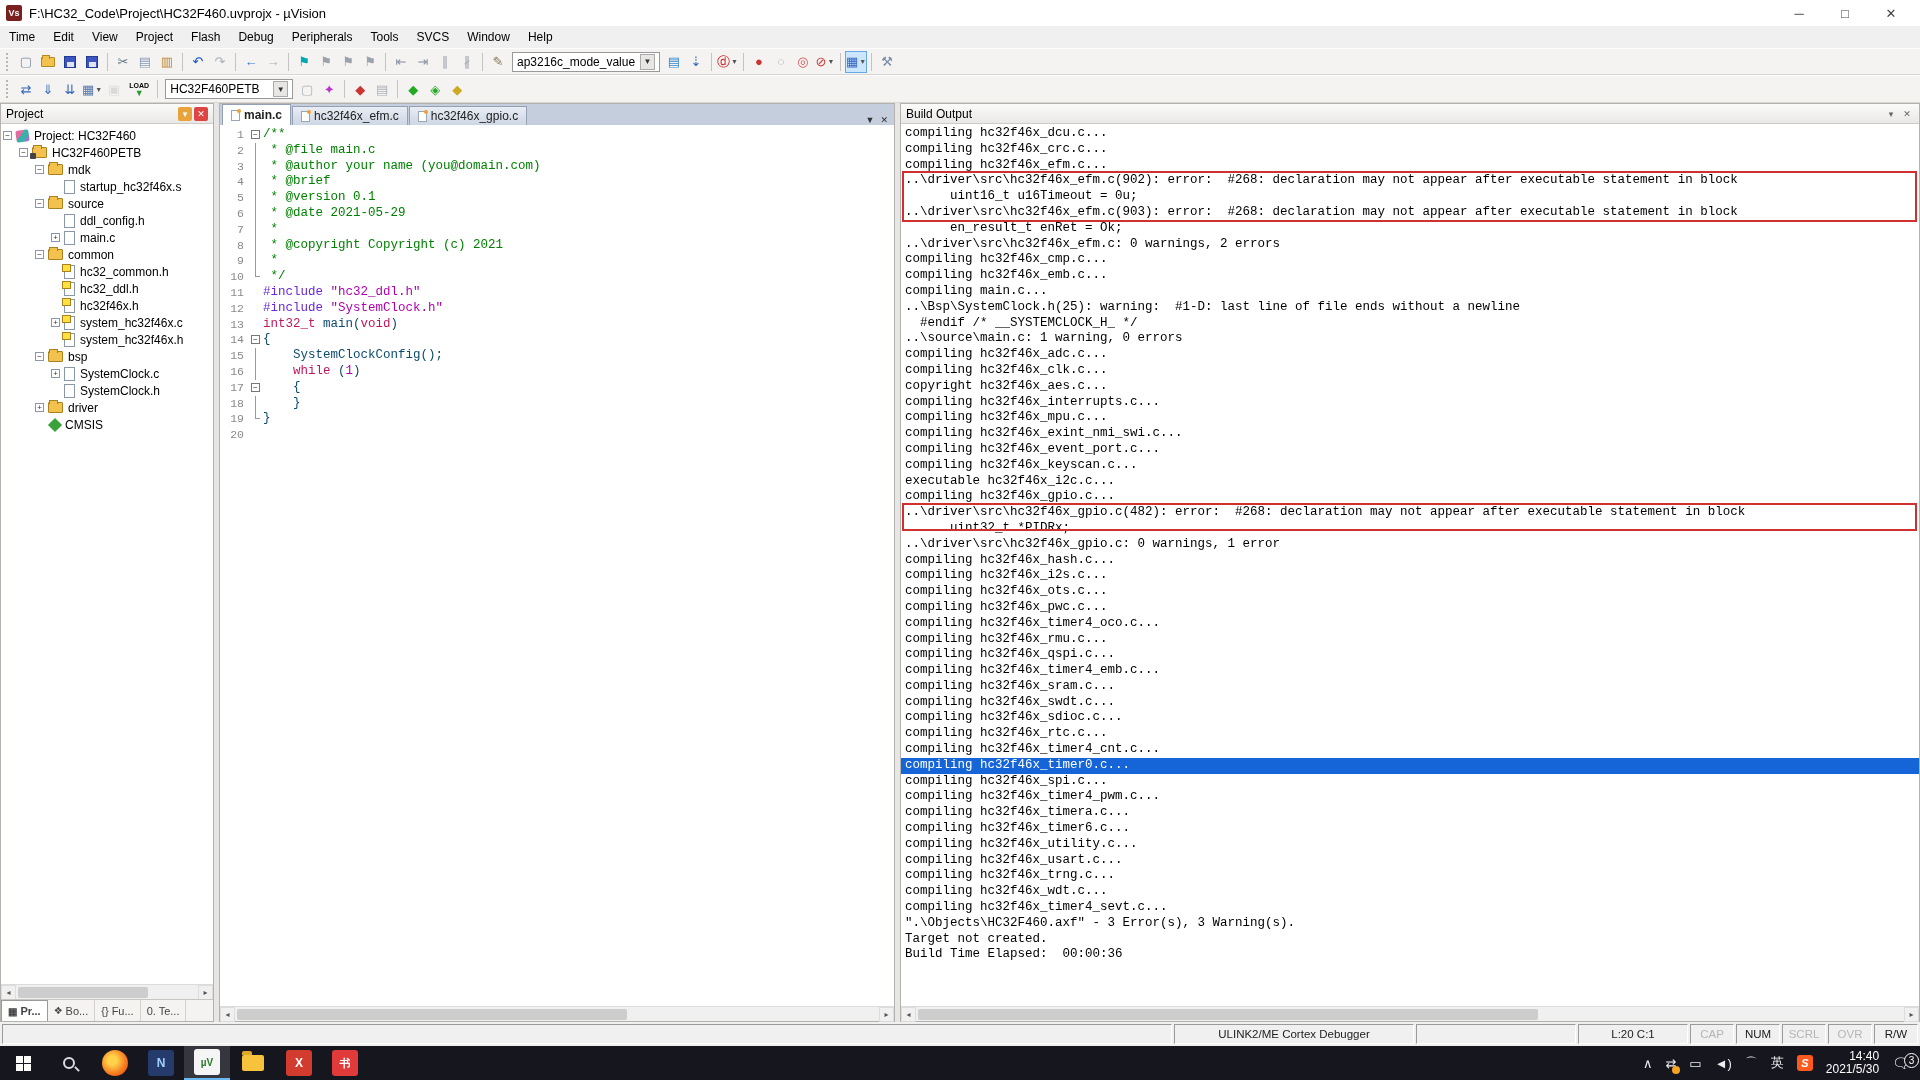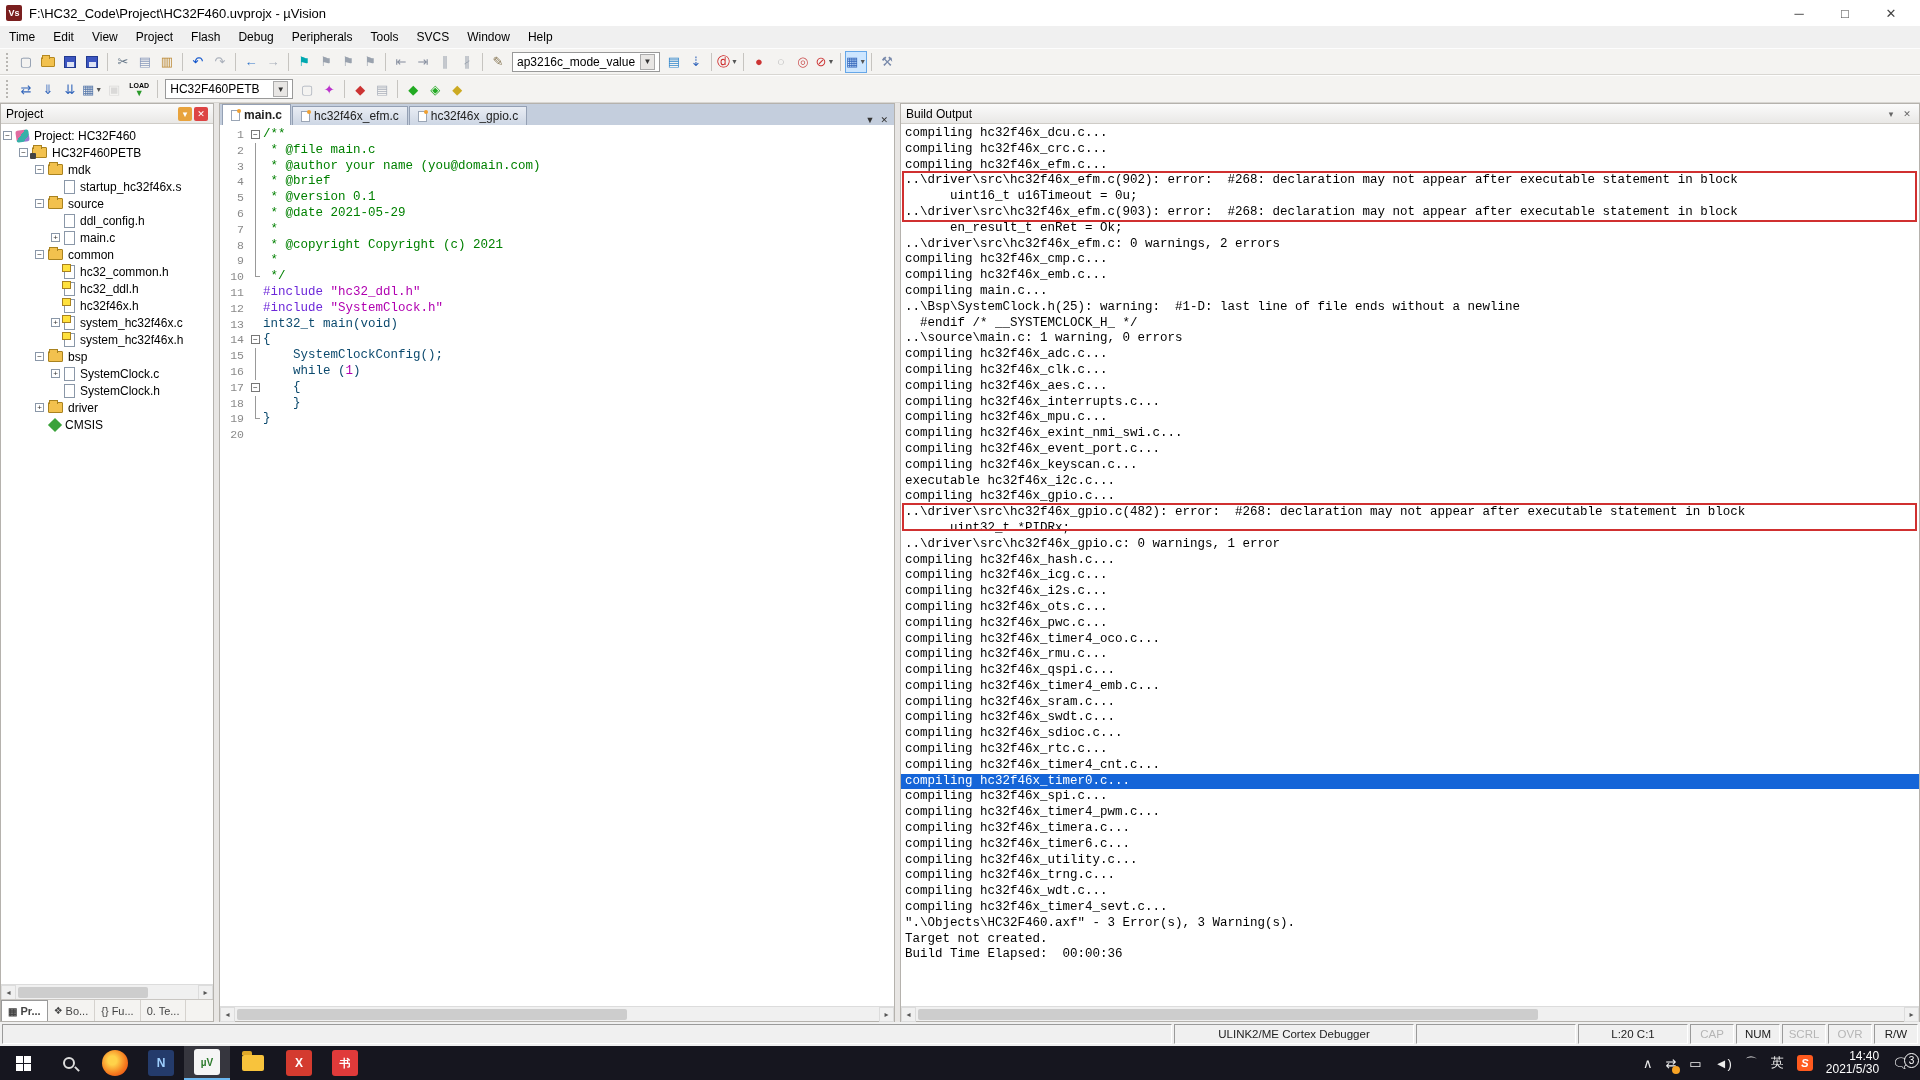--- a/index.html
+++ b/index.html
@@ -81,21 +81,21 @@
   .tabbar-btns{margin-left:auto;display:flex;align-items:center;gap:6px;padding:0 6px;font-size:9px;color:#333}
   .codewrap{flex:1;display:flex;min-height:0;font-family:"Liberation Mono","DejaVu Sans Mono",monospace;font-size:12.5px}
   .codeinner{flex:1;overflow:hidden;padding-top:2px}
   .eline{display:flex;height:15.8px;line-height:15.8px;white-space:pre}
   .lnum{width:30px;text-align:right;color:#8a8a8a;padding-right:6px;flex:0 0 auto;font-size:11.5px}
   .fold{width:13px;flex:0 0 auto;position:relative}
   .fold .fbox{position:absolute;left:1px;top:3px;width:9px;height:9px;border:1px solid #777;background:#fff;font-size:8px;line-height:7px;text-align:center;color:#333}
   .fold .fline{position:absolute;left:5px;top:0;bottom:0;width:1px;background:#999}
   .fold .fend{position:absolute;left:5px;top:0;height:8px;width:5px;border-left:1px solid #999;border-bottom:1px solid #999}
   .ctext{white-space:pre}
-  .tk-c{color:#008000}.tk-k{color:#0c4a6e}.tk-d{color:#6d28d9}.tk-s{color:#b000b0}.tk-n{color:#b000b0}.tk-p{color:#0c4a6e}
+  .tk-c{color:#008000}.tk-k{color:#be185d}.tk-d{color:#6d28d9}.tk-s{color:#b000b0}.tk-n{color:#b000b0}.tk-p{color:#0c4a6e}
   .escroll{height:15px;flex:0 0 auto;background:#f0f0f0;display:flex;align-items:center;border-top:1px solid #dcdcdc}
 
   
   .bpanel{flex:1;min-width:0}
   .bbody{flex:1;position:relative;overflow:hidden;font-family:"Liberation Mono","DejaVu Sans Mono",monospace;font-size:12.5px;padding:2px 0 0 4px}
   .bline{display:block;height:15.8px;line-height:15.8px;white-space:pre}
   .bline.hl{background:#1565d8;color:#fff;margin-left:-4px;padding-left:4px}
   .rbox{position:absolute;border:2px solid #d03030;left:1px;right:2px;pointer-events:none}
 
   
@@ -534,51 +534,51 @@
           <span class="bline">      en_result_t enRet = Ok;</span>
           <span class="bline">..\driver\src\hc32f46x_efm.c: 0 warnings, 2 errors</span>
           <span class="bline">compiling hc32f46x_cmp.c...</span>
           <span class="bline">compiling hc32f46x_emb.c...</span>
           <span class="bline">compiling main.c...</span>
           <span class="bline">..\Bsp\SystemClock.h(25): warning:  #1-D: last line of file ends without a newline</span>
           <span class="bline">  #endif /* __SYSTEMCLOCK_H_ */</span>
           <span class="bline">..\source\main.c: 1 warning, 0 errors</span>
           <span class="bline">compiling hc32f46x_adc.c...</span>
           <span class="bline">compiling hc32f46x_clk.c...</span>
-          <span class="bline">compiling hc32f46x_aes.c...</span>
+          <span class="bline">copyright hc32f46x_aes.c...</span>
           <span class="bline">compiling hc32f46x_interrupts.c...</span>
           <span class="bline">compiling hc32f46x_mpu.c...</span>
           <span class="bline">compiling hc32f46x_exint_nmi_swi.c...</span>
           <span class="bline">compiling hc32f46x_event_port.c...</span>
           <span class="bline">compiling hc32f46x_keyscan.c...</span>
           <span class="bline">executable hc32f46x_i2c.c...</span>
           <span class="bline">compiling hc32f46x_gpio.c...</span>
           <span class="bline">..\driver\src\hc32f46x_gpio.c(482): error:  #268: declaration may not appear after executable statement in block</span>
           <span class="bline">      uint32_t *PIDRx;</span>
           <span class="bline">..\driver\src\hc32f46x_gpio.c: 0 warnings, 1 error</span>
           <span class="bline">compiling hc32f46x_hash.c...</span>
-          <span class="bline">compiling hc32f46x_icg.c...</span>
           <span class="bline">compiling hc32f46x_i2s.c...</span>
           <span class="bline">compiling hc32f46x_ots.c...</span>
           <span class="bline">compiling hc32f46x_pwc.c...</span>
           <span class="bline">compiling hc32f46x_timer4_oco.c...</span>
           <span class="bline">compiling hc32f46x_rmu.c...</span>
           <span class="bline">compiling hc32f46x_qspi.c...</span>
           <span class="bline">compiling hc32f46x_timer4_emb.c...</span>
           <span class="bline">compiling hc32f46x_sram.c...</span>
           <span class="bline">compiling hc32f46x_swdt.c...</span>
           <span class="bline">compiling hc32f46x_sdioc.c...</span>
           <span class="bline">compiling hc32f46x_rtc.c...</span>
           <span class="bline">compiling hc32f46x_timer4_cnt.c...</span>
           <span class="bline hl">compiling hc32f46x_timer0.c...</span>
           <span class="bline">compiling hc32f46x_spi.c...</span>
           <span class="bline">compiling hc32f46x_timer4_pwm.c...</span>
           <span class="bline">compiling hc32f46x_timera.c...</span>
           <span class="bline">compiling hc32f46x_timer6.c...</span>
           <span class="bline">compiling hc32f46x_utility.c...</span>
+          <span class="bline">compiling hc32f46x_usart.c...</span>
           <span class="bline">compiling hc32f46x_trng.c...</span>
           <span class="bline">compiling hc32f46x_wdt.c...</span>
           <span class="bline">compiling hc32f46x_timer4_sevt.c...</span>
           <span class="bline">".\Objects\HC32F460.axf" - 3 Error(s), 3 Warning(s).</span>
           <span class="bline">Target not created.</span>
           <span class="bline">Build Time Elapsed:  00:00:36</span>
           <div class="rbox" style="top: 47.4px; height: 50.4px;"></div>
           <div class="rbox" style="top: 379.2px; height: 28.28px;"></div>
         </div>
       <div class="escroll">

